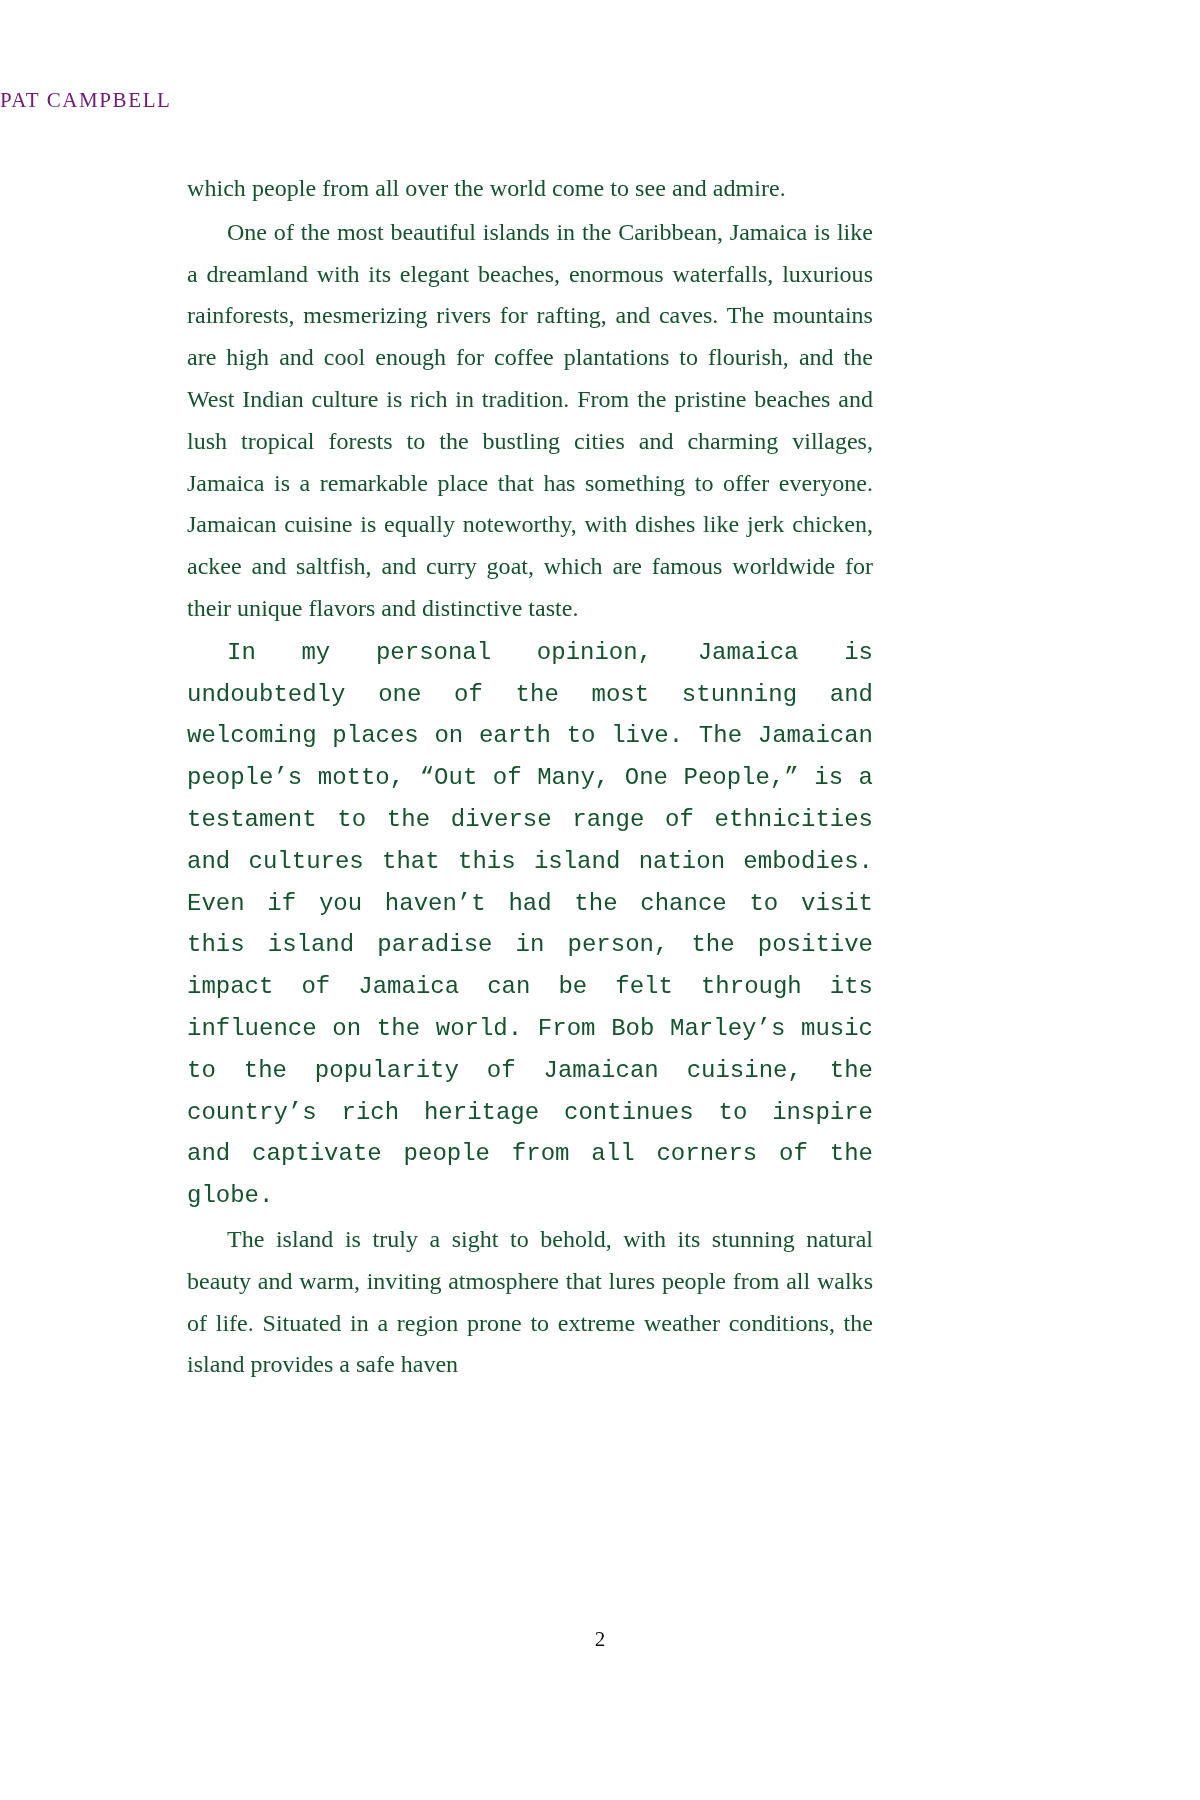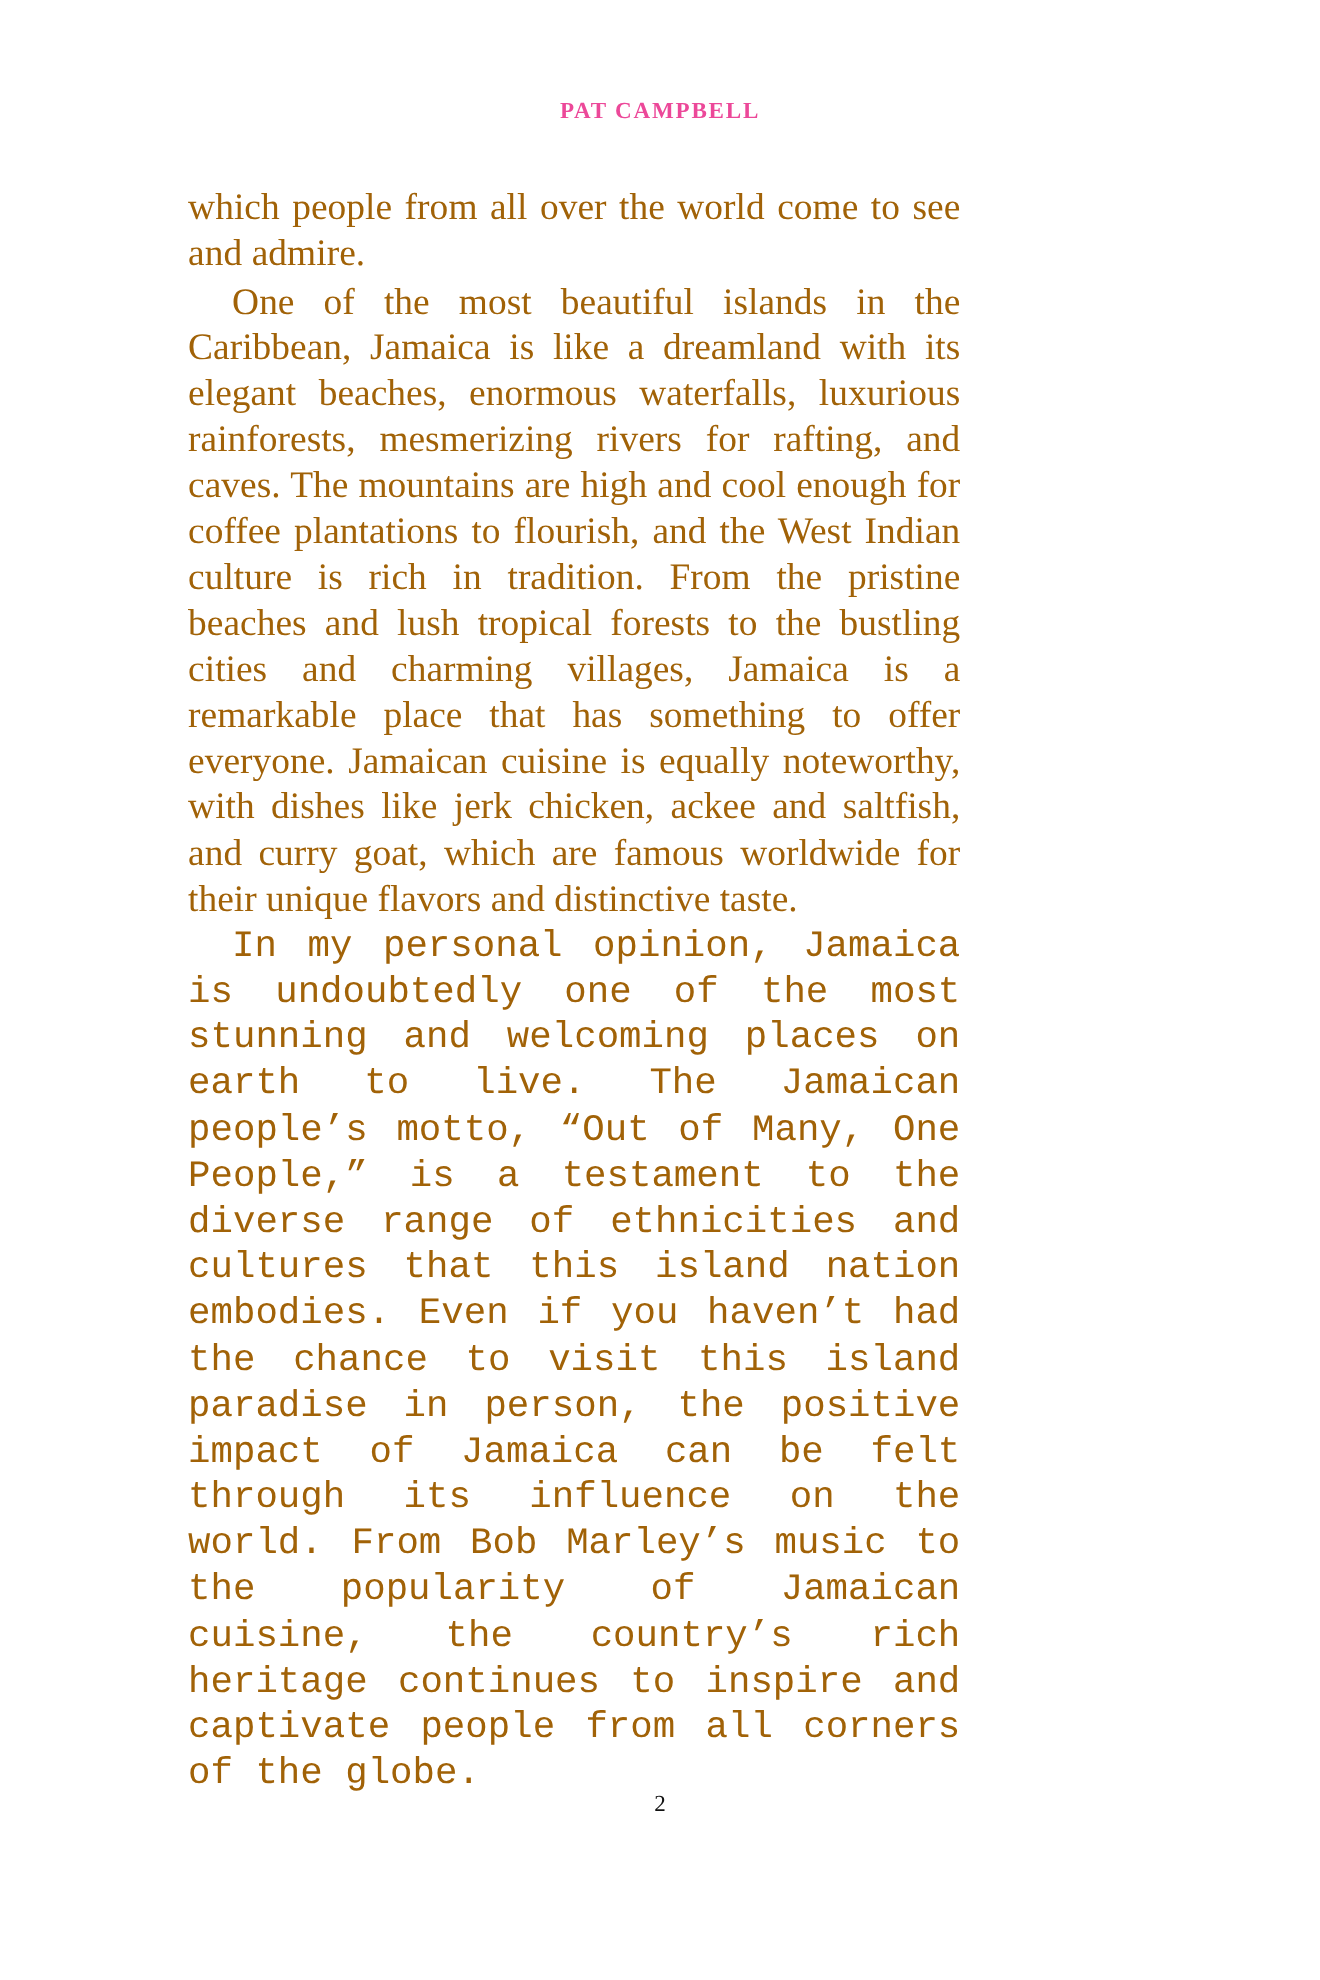--- a/index.html
+++ b/index.html
@@ -18,44 +18,44 @@
     margin: 0 auto;
     background: #ffffff;
     overflow: hidden;
     box-sizing: border-box;
   }
   .running-head {
     position: absolute;
     top: 88px;
     left: 0;
     right: 0;
-    text-align: center;
+    text-align: left;
     font-size: 21px;
     letter-spacing: 1.6px;
-    font-weight: 700;
-    color: #ec4899;
+    font-weight: 400;
+    color: #701a75;
     font-family: "Liberation Serif", "DejaVu Serif", serif;
   }
   .text-block {
     position: absolute;
     top: 168px;
     left: 171px;
     width: 702px;
   }
   .para {
-    margin: 0 0 0 0;
-    font-size: 34px;
+    margin: 0 0 0 16px;
+    font-size: 24px;
     line-height: 41.8px;
     text-align: justify;
     text-justify: inter-word;
     text-indent: 40px;
     hyphens: none;
     -webkit-hyphens: none;
     word-spacing: 0px;
-    color: #a16207;
+    color: #14532d;
   }
   .para.continuation {
     text-indent: 0;
   }
   .para + .para {
     margin-top: 2px;
   }
   
   .p1 { letter-spacing: 0.05px; }
   .p2 { letter-spacing: 0.02px; }
@@ -79,18 +79,19 @@
   <div class="running-head">PAT CAMPBELL</div>
 
   <div class="text-block">
 
     <p class="para continuation p1">which people from all over the world come to see and admire.</p>
 
     <p class="para p2">One of the most beautiful islands in the Caribbean, Jamaica is like a dreamland with its elegant beaches, enormous waterfalls, luxurious rainforests, mesmerizing rivers for rafting, and caves. The mountains are high and cool enough for coffee plantations to flourish, and the West Indian culture is rich in tradition. From the pristine beaches and lush tropical forests to the bustling cities and charming villages, Jamaica is a remarkable place that has something to offer everyone. Jamaican cuisine is equally noteworthy, with dishes like jerk chicken, ackee and saltfish, and curry goat, which are famous worldwide for their unique flavors and distinctive taste.</p>
 
     <p class="para p3">In my personal opinion, Jamaica is undoubtedly one of the most stunning and welcoming places on earth to live. The Jamaican people’s motto, “Out of Many, One People,” is a testament to the diverse range of ethnicities and cultures that this island nation embodies. Even if you haven’t had the chance to visit this island paradise in person, the positive impact of Jamaica can be felt through its influence on the world. From Bob Marley’s music to the popularity of Jamaican cuisine, the country’s rich heritage continues to inspire and captivate people from all corners of the globe.</p>
 
+    <p class="para p4">The island is truly a sight to behold, with its stunning natural beauty and warm, inviting atmosphere that lures people from all walks of life. Situated in a region prone to extreme weather conditions, the island provides a safe haven</p>
 
   </div>
 
   <div class="folio">2</div>
 
 </div>
 
 </body></html>

